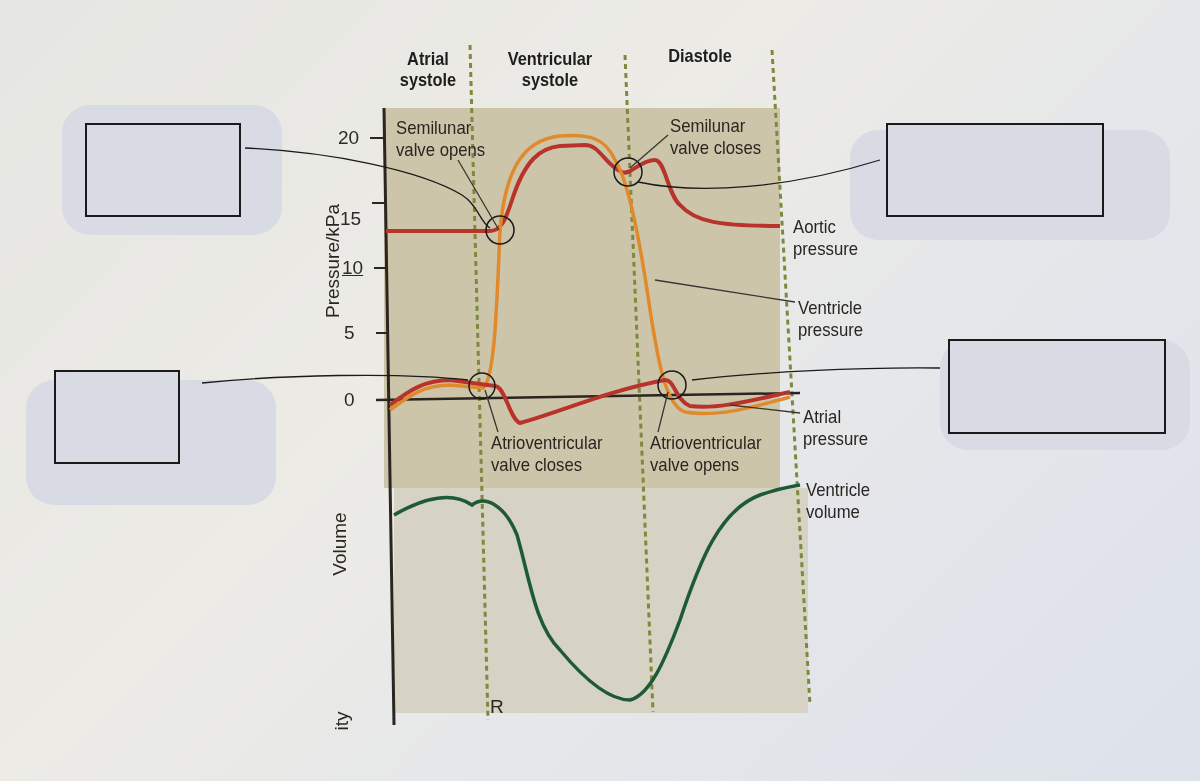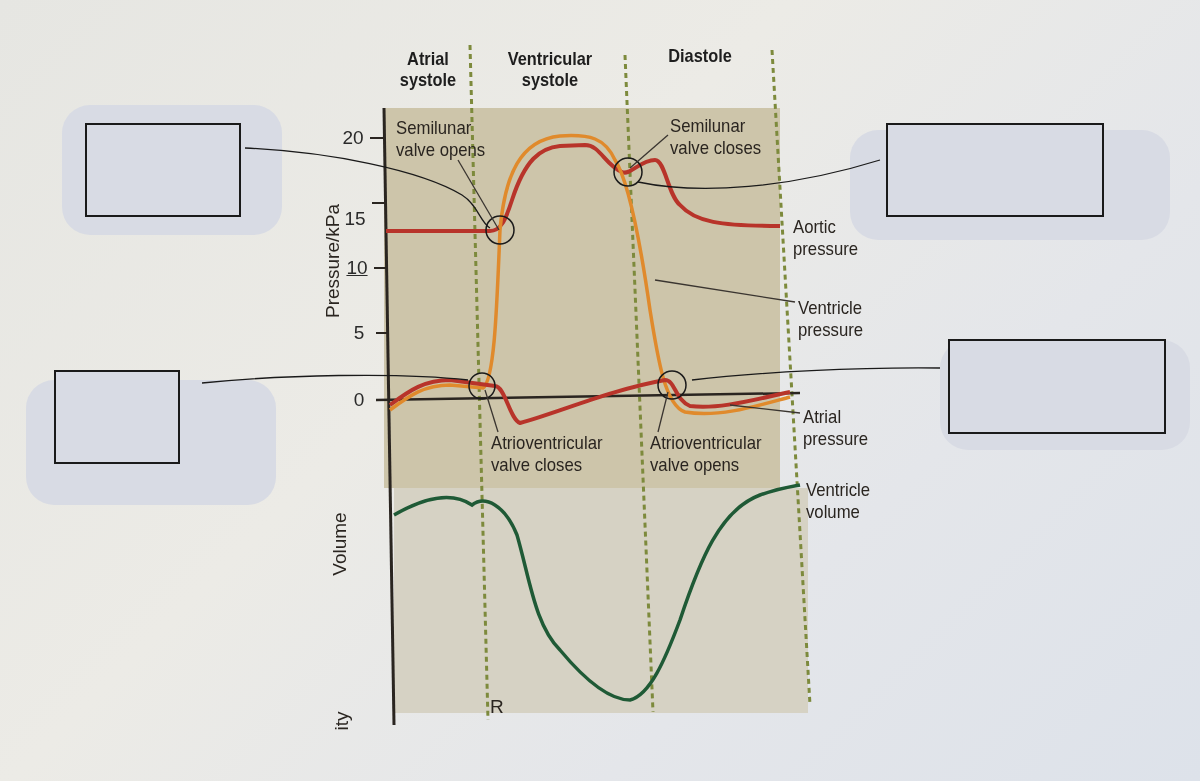--- a/index.html
+++ b/index.html
@@ -4,21 +4,21 @@
 <style>
   html,body{margin:0;padding:0;}
   body{width:1200px;height:781px;position:relative;overflow:hidden;
        background:linear-gradient(135deg,#e6e6e2 0%,#ecebe6 40%,#e4e6ea 70%,#dde2ea 100%);
        font-family:"Liberation Sans",sans-serif;}
   .abs{position:absolute;}
   .phase{position:absolute;font-weight:bold;font-size:19px;line-height:21px;color:#1e1e1e;text-align:center;
          font-family:"Liberation Sans",sans-serif;transform:scaleX(0.86);transform-origin:center top;}
   .lbl{position:absolute;font-size:19px;line-height:22px;color:#2a2520;white-space:nowrap;
        font-family:"Liberation Sans",sans-serif;transform:scaleX(0.88);transform-origin:left top;}
-  .tick{position:absolute;font-size:19px;color:#2a2a2a;text-align:center;width:30px;}
+  .tick{position:absolute;font-size:19px;color:#2a2a2a;text-align:left;width:30px;}
   .blank{position:absolute;border:2px solid #1a1a1a;background:#d8dbe4;}
   .smudge{position:absolute;background:#d8dbe4;border-radius:28px;}
   svg{position:absolute;left:0;top:0;}
 </style>
 </head>
 <body>
 
 <div class="smudge" style="left:62px;top:105px;width:220px;height:130px;"></div>
 <div class="smudge" style="left:26px;top:380px;width:250px;height:125px;"></div>
 <div class="smudge" style="left:850px;top:130px;width:320px;height:110px;"></div>

